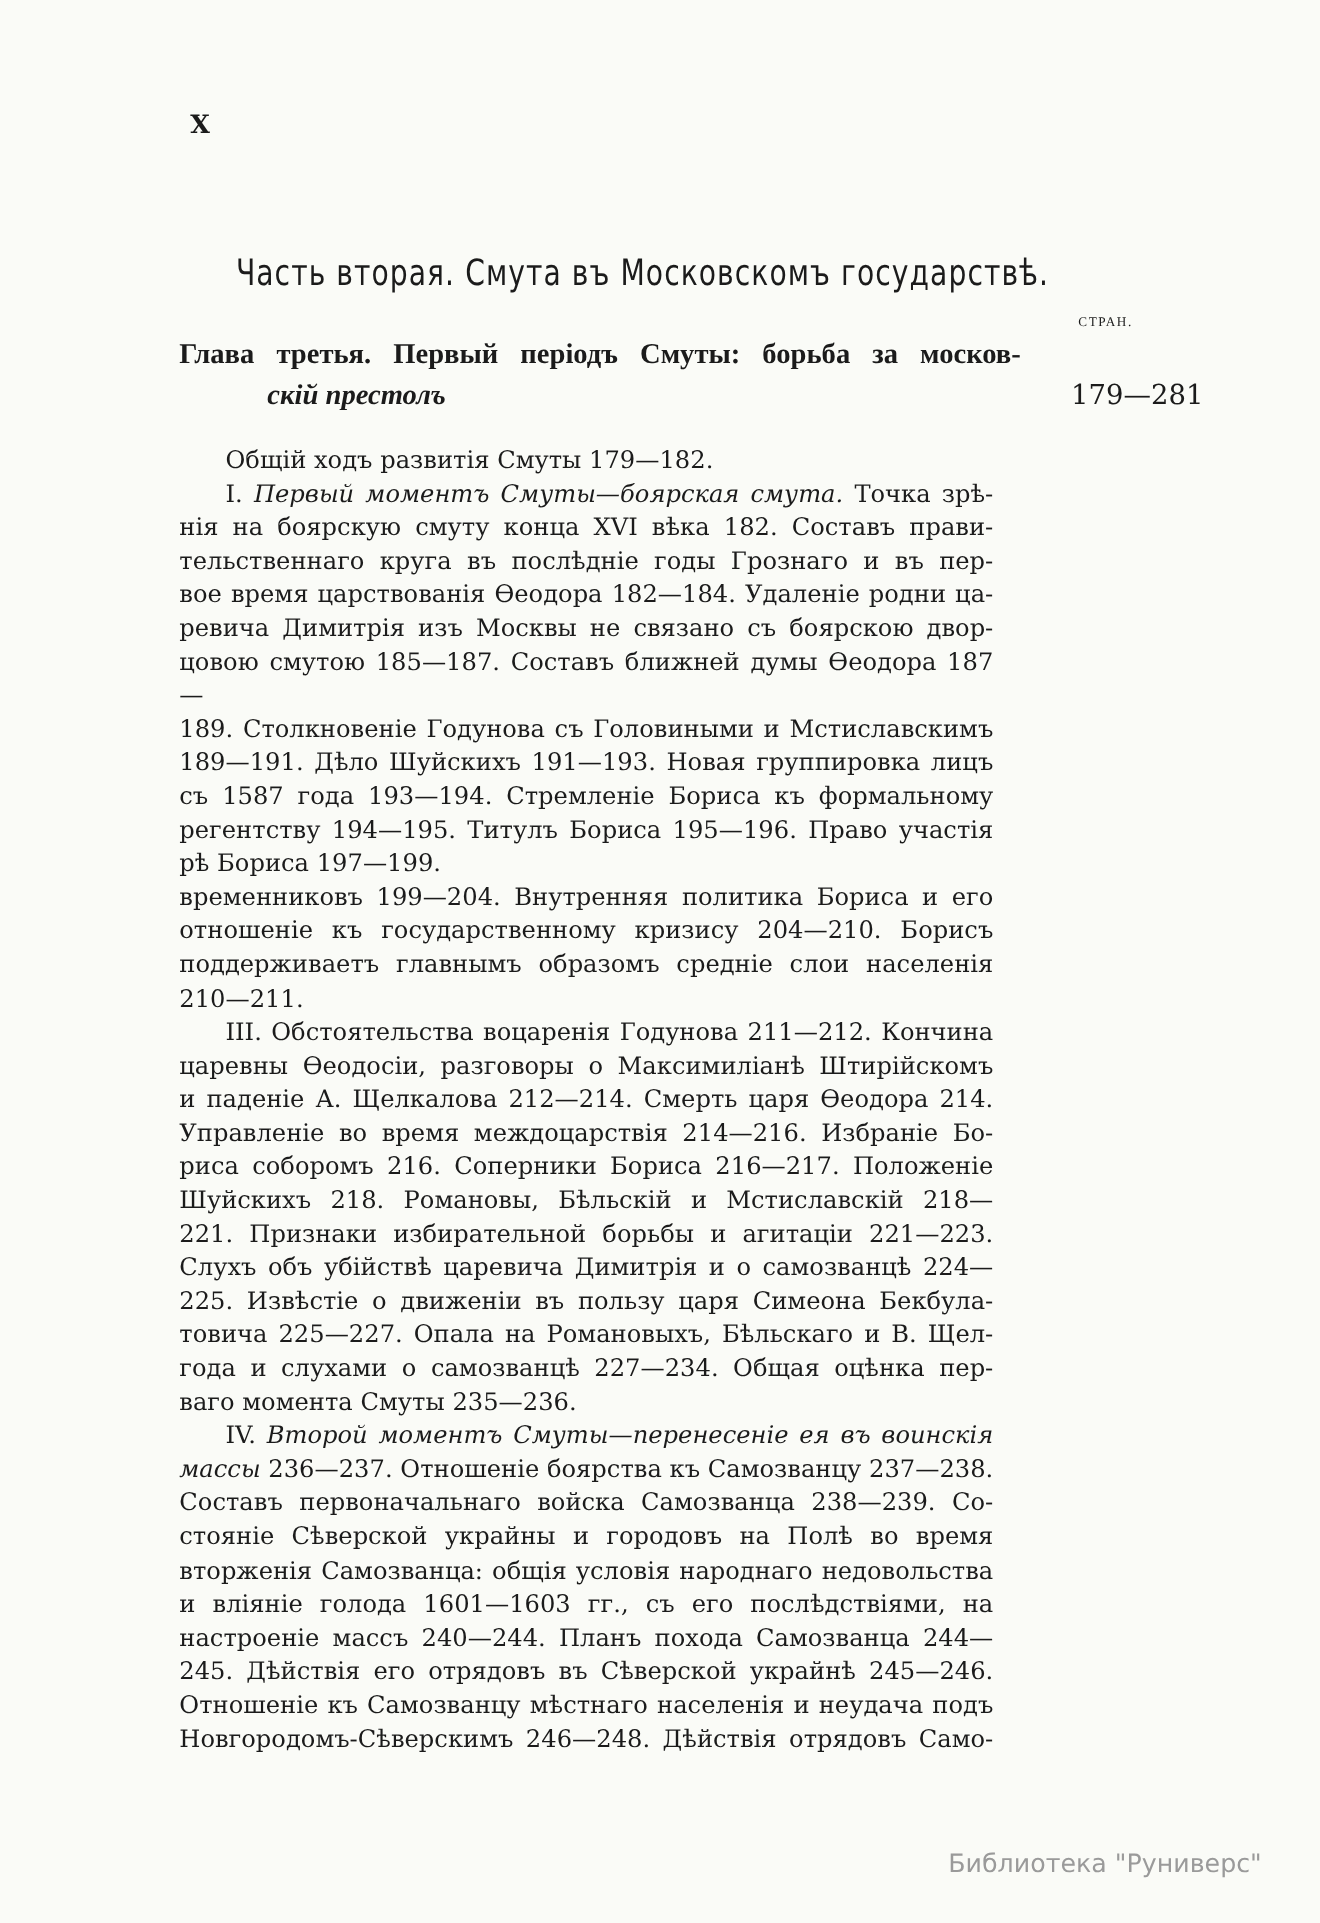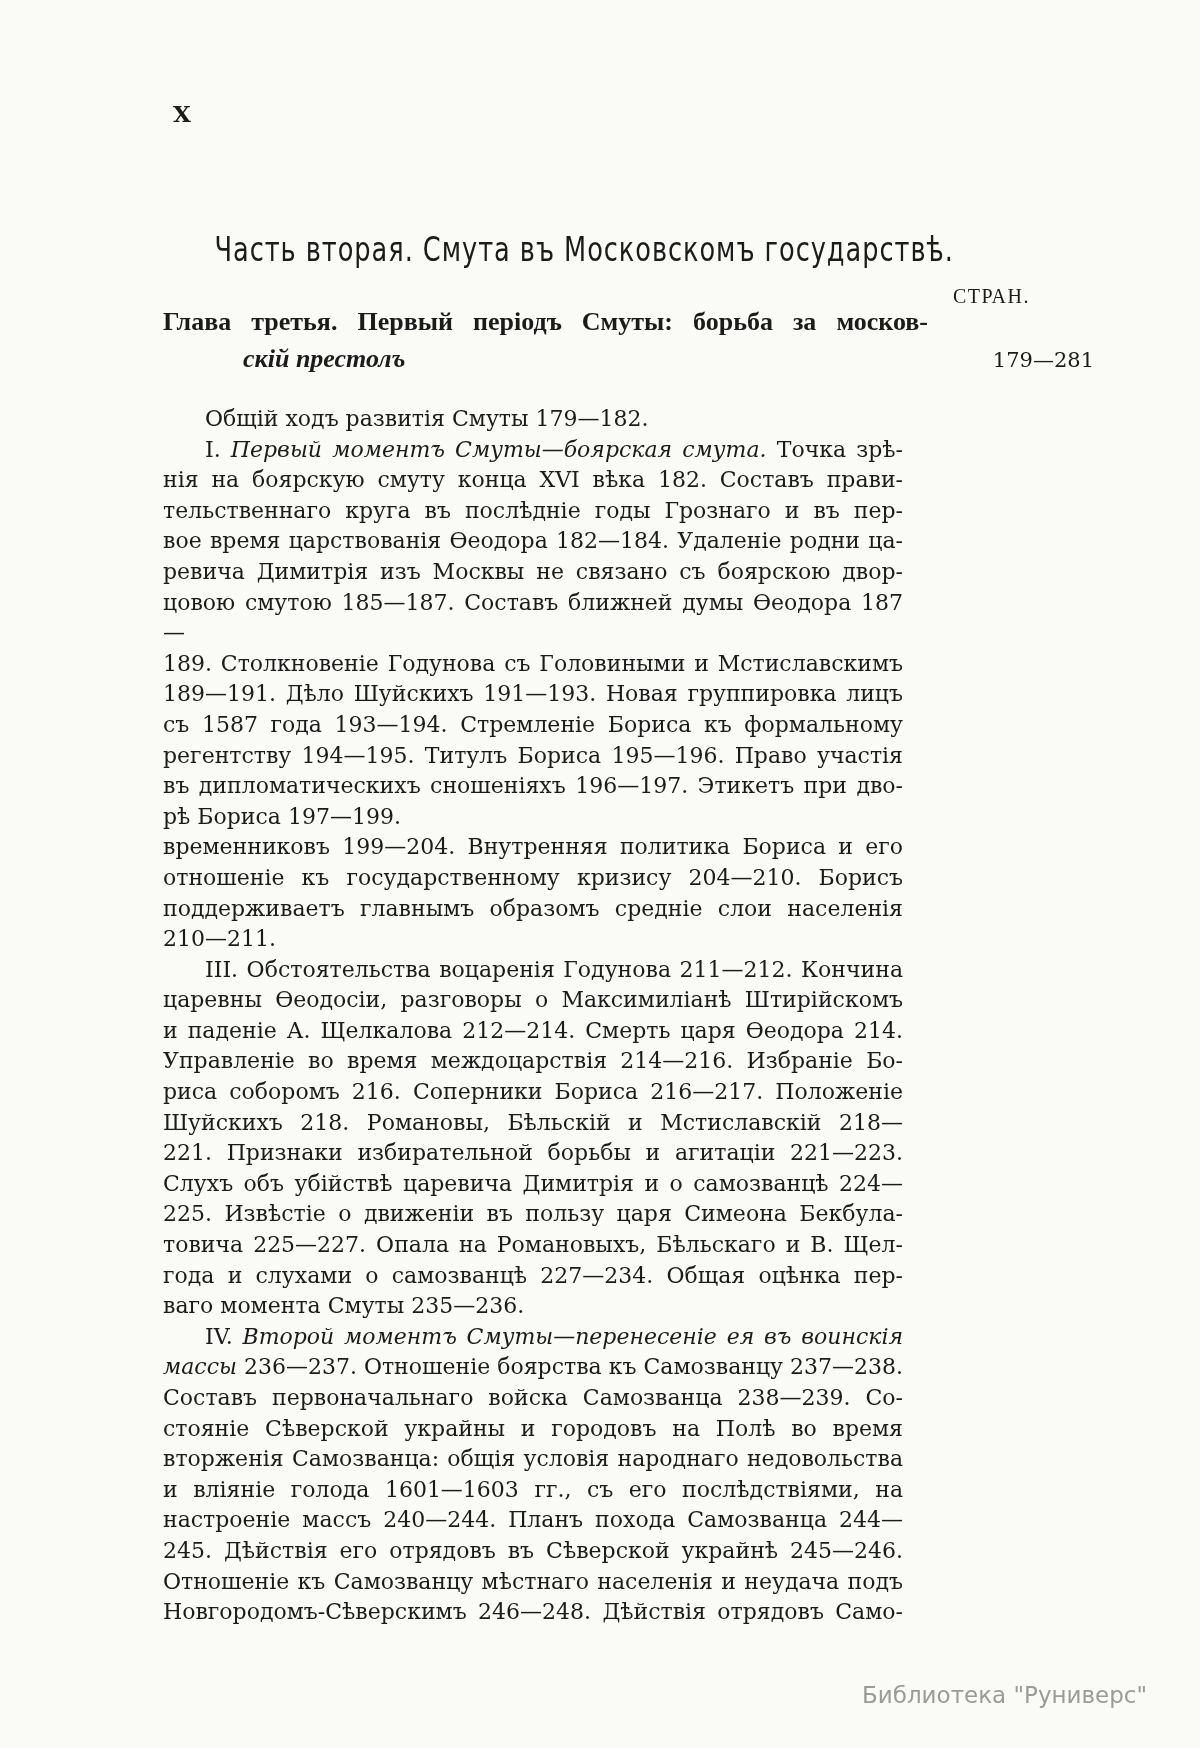--- a/index.html
+++ b/index.html
@@ -30,41 +30,41 @@
     font-weight:400;
     font-size:27px;
     letter-spacing:1px;
     transform:scale(0.95,1.22);
     transform-origin:center top;
     white-space:nowrap;
   }
 
   .pages-column-label{
     position:absolute;top:285px;right:170px;
-    font-size:20px;letter-spacing:1.5px;
+    font-size:12px;letter-spacing:1.5px;
     font-family:"Liberation Serif","DejaVu Serif",serif;
   }
 
   .chapter{
     position:absolute;left:163px;top:303px;width:931px;
     font-family:"Liberation Serif","DejaVu Serif",serif;
     font-size:26px;line-height:37px;font-weight:bold;
   }
   .chapter .line1{
     width:765px;
     text-align:justify;text-align-last:justify;
     white-space:normal;
   }
   .chapter .line2-row{
     display:flex;align-items:baseline;width:931px;
   }
   .chapter .line2{margin-left:80px;font-style:italic;}
   .chapter .page-range{
     margin-left:auto;
-    font-weight:normal;font-size:21px;
+    font-weight:normal;font-size:25px;
     font-family:"DejaVu Serif",serif;
   }
 
   .toc-body{
     position:absolute;left:163px;top:404px;width:740px;
     font-size:22px;line-height:30.6px;
   }
   .toc-line{
     text-align:justify;text-align-last:justify;
     white-space:normal;
@@ -106,21 +106,20 @@
       <div class="toc-line indent"><span>I. </span><span class="it">Первый моментъ Смуты—боярская смута.</span><span> Точка зрѣ-</span></div>
       <div class="toc-line"><span>нія на боярскую смуту конца XVI вѣка 182. Составъ прави-</span></div>
       <div class="toc-line"><span>тельственнаго круга въ послѣдніе годы Грознаго и въ пер-</span></div>
       <div class="toc-line"><span>вое время царствованія Ѳеодора 182—184. Удаленіе родни ца-</span></div>
       <div class="toc-line"><span>ревича Димитрія изъ Москвы не связано съ боярскою двор-</span></div>
       <div class="toc-line"><span>цовою смутою 185—187. Составъ ближней думы Ѳеодора 187—</span></div>
       <div class="toc-line"><span>189. Столкновеніе Годунова съ Головиными и Мстиславскимъ</span></div>
       <div class="toc-line"><span>189—191. Дѣло Шуйскихъ 191—193. Новая группировка лицъ</span></div>
       <div class="toc-line"><span>съ 1587 года 193—194. Стремленіе Бориса къ формальному</span></div>
       <div class="toc-line"><span>регентству 194—195. Титулъ Бориса 195—196. Право участія</span></div>
-      <div class="toc-line"><span>въ дипломатическихъ сношеніяхъ 196—197. Этикетъ при дво-</span></div>
       <div class="toc-line par-end"><span>рѣ Бориса 197—199.</span></div>
       <div class="toc-line"><span>временниковъ 199—204. Внутренняя политика Бориса и его</span></div>
       <div class="toc-line"><span>отношеніе къ государственному кризису 204—210. Борисъ</span></div>
       <div class="toc-line"><span>поддерживаетъ главнымъ образомъ средніе слои населенія</span></div>
       <div class="toc-line par-end"><span>210—211.</span></div>
       <div class="toc-line indent"><span>III. Обстоятельства воцаренія Годунова 211—212. Кончина</span></div>
       <div class="toc-line"><span>царевны Ѳеодосіи, разговоры о Максимиліанѣ Штирійскомъ</span></div>
       <div class="toc-line"><span>и паденіе А. Щелкалова 212—214. Смерть царя Ѳеодора 214.</span></div>
       <div class="toc-line"><span>Управленіе во время междоцарствія 214—216. Избраніе Бо-</span></div>
       <div class="toc-line"><span>риса соборомъ 216. Соперники Бориса 216—217. Положеніе</span></div>

